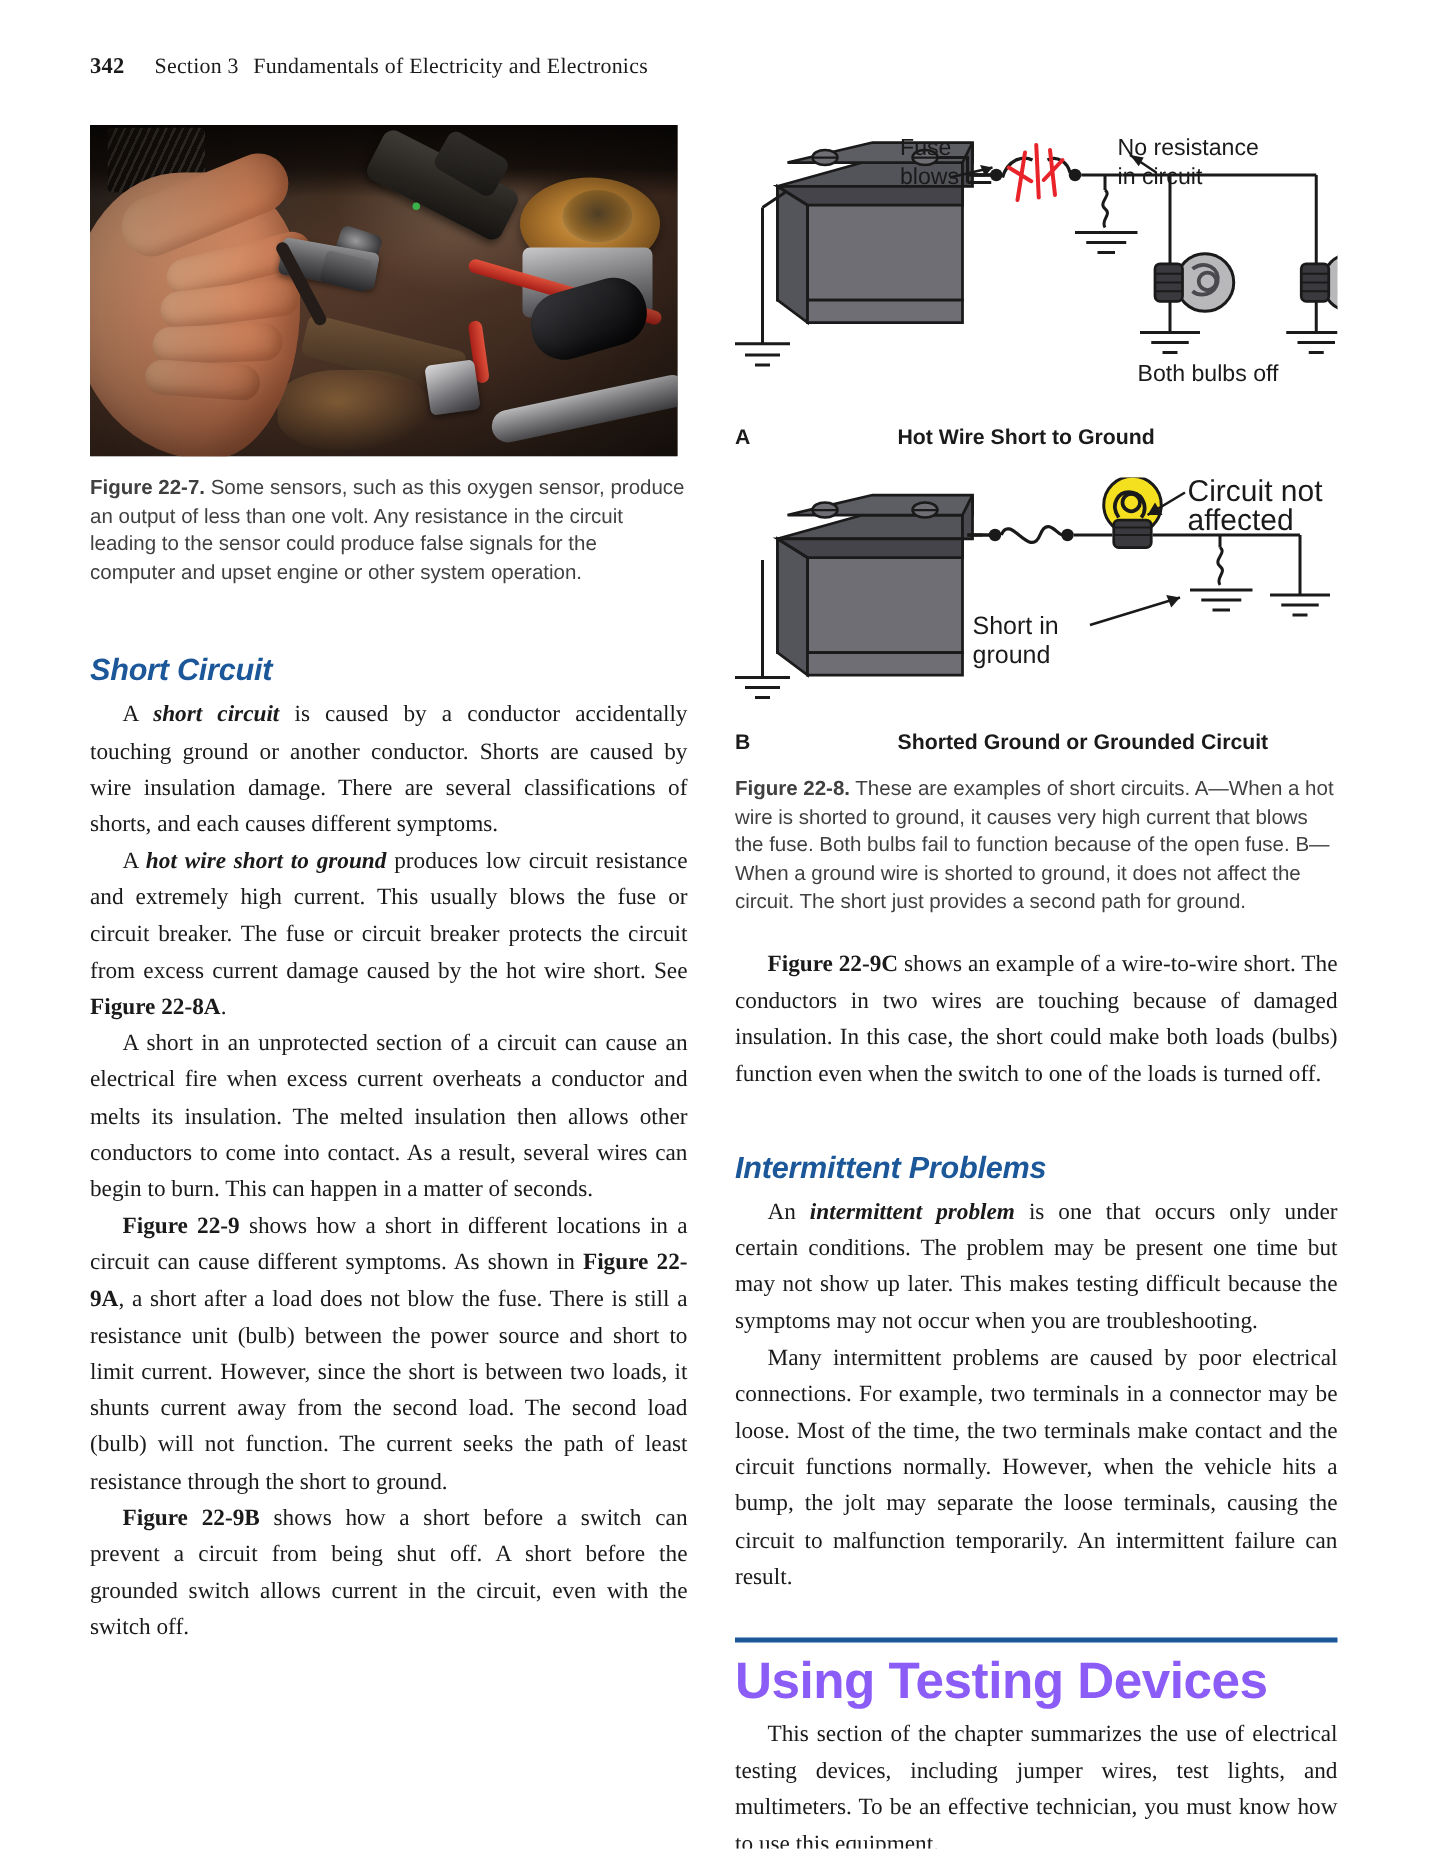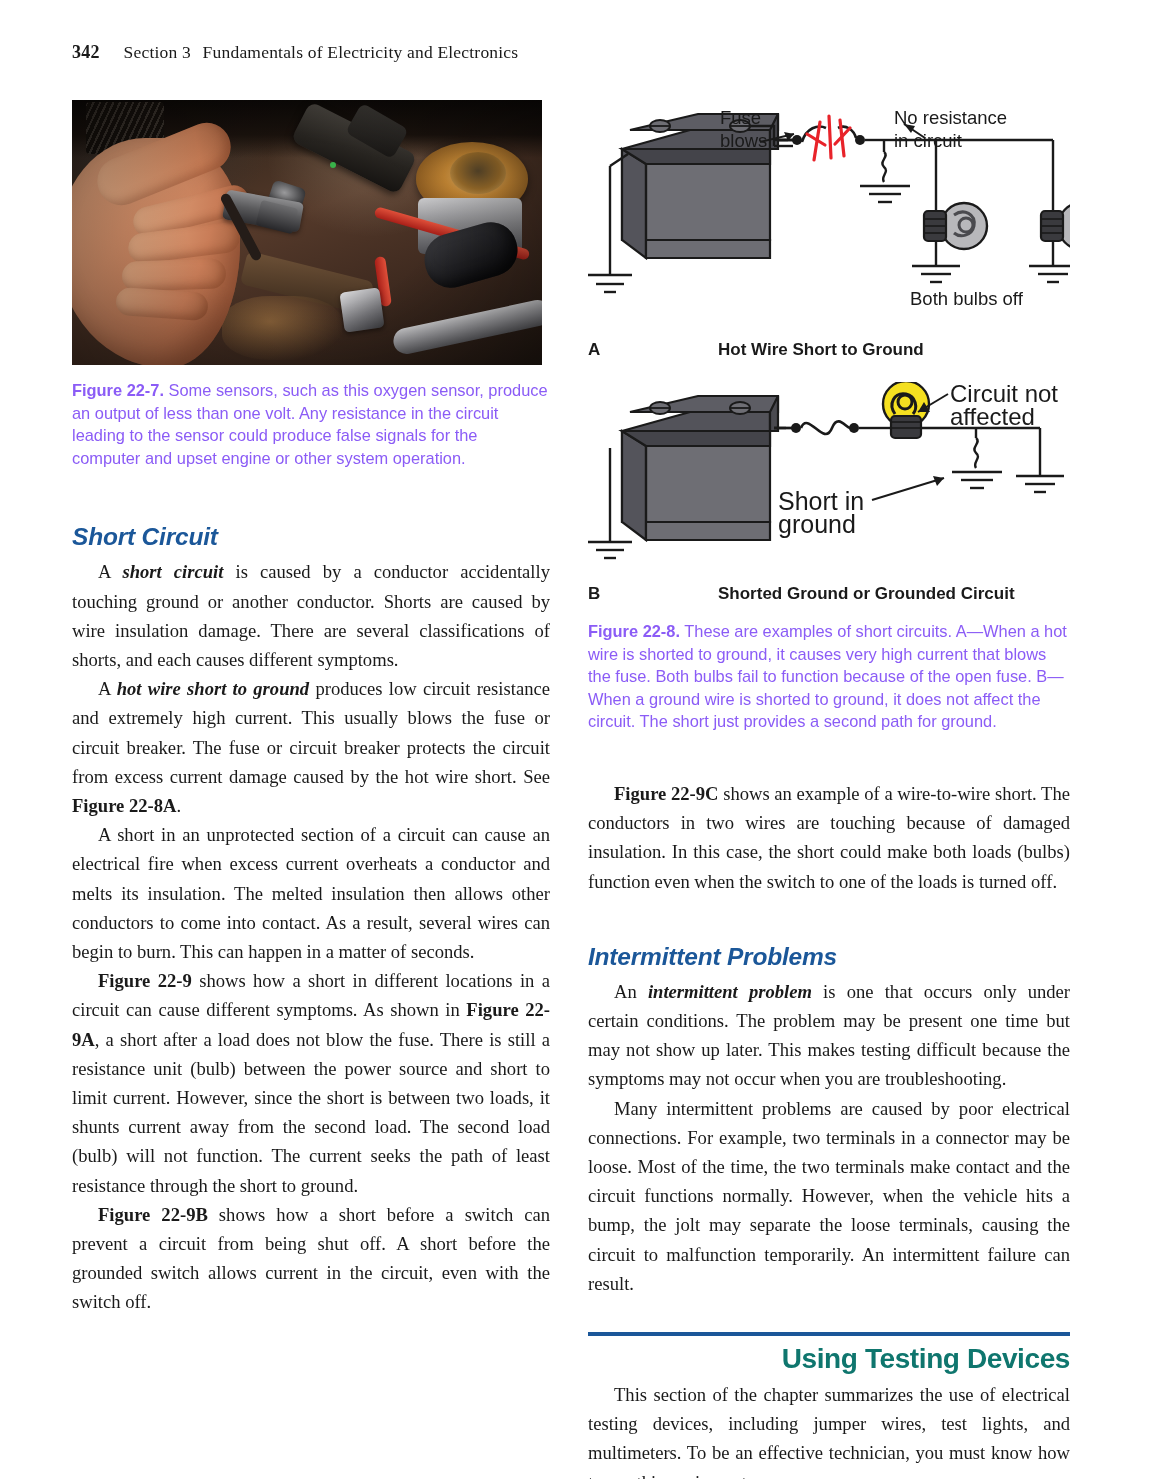--- a/index.html
+++ b/index.html
@@ -74,32 +74,31 @@
   }
   .rule-blue {
     height: 4px;
     background: #1b5799;
     margin: 0 0 7px 0;
   }
   h1.major {
     margin: 0 0 5px 0;
     font-family: "Liberation Sans", sans-serif;
     font-weight: bold;
-    font-size: 28px;
-    color: #0f766e;
+    font-size: 41px;
+    color: #8b5cf6;
     letter-spacing: -0.4px;
-    text-align: right;
   }
 
   
   .caption {
     font-family: "Liberation Sans", sans-serif;
     font-size: 16.4px;
     line-height: 22.6px;
-    color: #8b5cf6;
+    color: #404040;
     text-align: left;
   }
   .caption .lead { font-weight: bold; }
 
   
   .photo-wrap {
     width: 470px;
     height: 265px;
     position: relative;
     overflow: hidden;
@@ -518,36 +517,36 @@
           <path d="M284,118 L356,96"></path>
         </g>
         <polygon points="330,30 342,30 336,20" fill="#1a1a1a"></polygon>
         <polygon points="356,96 345,94 349,104" fill="#1a1a1a"></polygon>
       </svg>
 
       <div style="position:absolute; left:362px; top:0px; font-family:'Liberation Sans',sans-serif; font-size:24px; line-height:23px;">
         <div>Circuit not</div>
         <div>affected</div>
       </div>
-      <div style="position:absolute; left:190px; top:108px; font-family:'Liberation Sans',sans-serif; font-size:25px; line-height:23px;">
+      <div style="position:absolute; left:190px; top:108px; font-family:'Liberation Sans',sans-serif; font-size:20px; line-height:23px;">
         <div>Short in</div>
         <div>ground</div>
       </div>
     </div>
 
     <div class="fig-label-row" style="margin-top:-6px;">
       <span class="fig-letter">B</span>
       <span class="fig-title">Shorted Ground or Grounded Circuit</span>
     </div>
 
     <div class="caption" style="margin-top:12px;">
       <span class="lead">Figure 22-8.</span><span> These are examples of short circuits. A—When a hot wire is shorted to ground, it causes very high current that blows the fuse. Both bulbs fail to function because of the open fuse. B—When a ground wire is shorted to ground, it does not affect the circuit. The short just provides a second path for ground.</span>
     </div>
 
-    <div id="right-paras-top" style="margin-top:46px;">
+    <div id="right-paras-top" style="margin-top:24px;">
         <p class="body"><span class="bd">Figure 22-9C</span><span> shows an example of a wire-to-wire short. The conductors in two wires are touching because of damaged insulation. In this case, the short could make both loads (bulbs) function even when the switch to one of the loads is turned off.</span></p>
       </div>
 
     <h2 class="sub" style="margin-top:47px;">Intermittent Problems</h2>
     <div id="right-paras-mid">
         <p class="body"><span>An </span><span class="it">intermittent problem</span><span> is one that occurs only under certain conditions. The problem may be present one time but may not show up later. This makes testing difficult because the symptoms may not occur when you are troubleshooting.</span></p>
         <p class="body"><span>Many intermittent problems are caused by poor electrical connections. For example, two terminals in a connector may be loose. Most of the time, the two terminals make contact and the circuit functions normally. However, when the vehicle hits a bump, the jolt may separate the loose terminals, causing the circuit to malfunction temporarily. An intermittent failure can result.</span></p>
       </div>
 
     <div class="rule-blue" style="margin-top:34px;"></div>

